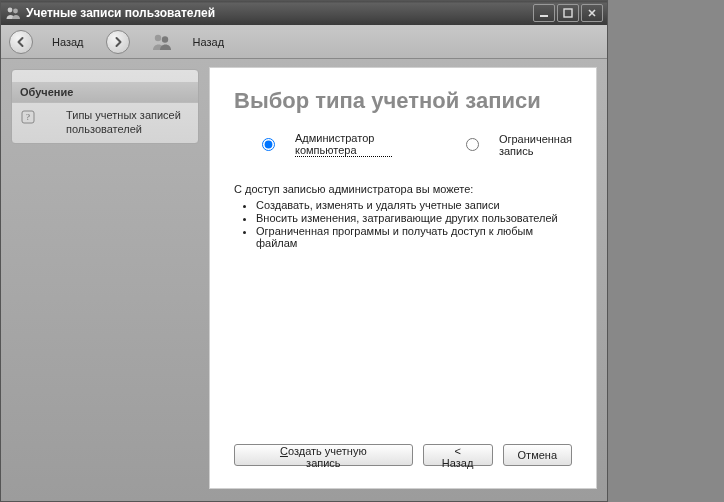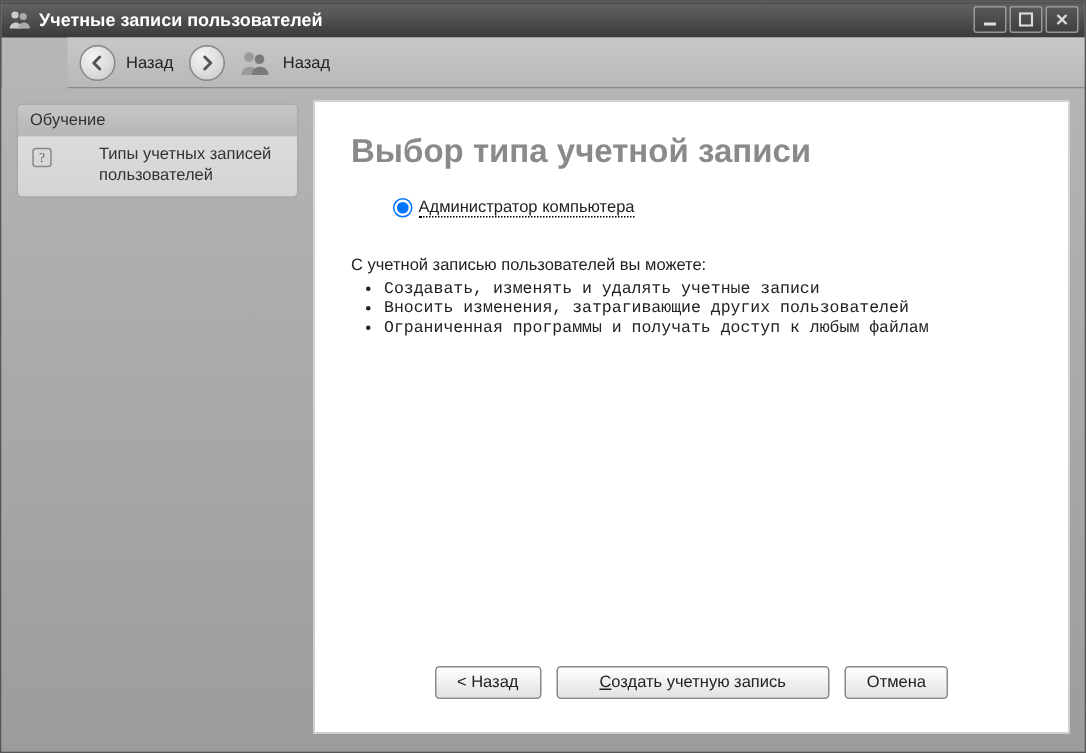--- a/index.html
+++ b/index.html
@@ -6,21 +6,21 @@
   body {
     margin: 0;
     font-family: Tahoma, Arial, sans-serif;
     font-size: 11px;
     background: #888;
     width: 724px;
     height: 502px;
     overflow: hidden;
   }
   .window {
-    width: 724px;
+    width: 608px;
     height: 502px;
     background: linear-gradient(to bottom, #b8b8b8, #a0a0a0);
     border: 1px solid #555;
     display: flex;
     flex-direction: column;
   }
   .titlebar {
     height: 24px;
     background: linear-gradient(to bottom, #4a4a4a 0%, #606060 10%, #505050 50%, #3a3a3a 100%);
     display: flex;
@@ -54,22 +54,21 @@
     color: #ddd;
     cursor: pointer;
   }
   .toolbar {
     height: 34px;
     background: linear-gradient(to bottom, #c8c8c8 0%, #b8b8b8 100%);
     border-bottom: 1px solid #888;
     display: flex;
     align-items: center;
     padding: 0 8px;
-    gap: 4px;
-    margin-left: 44px;
+    gap: 16px;
   }
   .nav-btn {
     width: 24px;
     height: 24px;
     border-radius: 50%;
     border: 1px solid #888;
     background: radial-gradient(circle at 35% 30%, #f4f4f4, #c8c8c8);
     display: inline-flex;
     align-items: center;
     justify-content: center;
@@ -96,23 +95,24 @@
   }
   .side-panel {
     background: linear-gradient(to bottom, #e0e0e0, #d4d4d4);
     border: 1px solid #aaa;
     border-radius: 4px;
     overflow: hidden;
   }
   .side-head {
     background: linear-gradient(to bottom, #c6c6c6, #b6b6b6);
     padding: 4px 8px;
-    font-weight: normal;
+    font-weight: bold;
     color: #333;
     border-bottom: 1px solid #bbb;
+    margin-top: 12px;
   }
   .side-item {
     display: flex;
     align-items: flex-start;
     padding: 6px 8px;
     color: #333;
     cursor: pointer;
     gap: 6px;
   }
   .side-item-icon {
@@ -143,38 +143,37 @@
     margin: 0 0 18px 0;
   }
   .radios {
     display: flex;
     gap: 46px;
     margin-bottom: 26px;
   }
   .radio-opt {
     display: flex;
     align-items: center;
-    gap: 4px;
+    gap: 20px;
     color: #222;
     cursor: pointer;
     padding-left: 28px;
   }
   .radio-opt input { margin: 0; }
   .desc-intro {
     color: #222;
     margin: 0 0 3px 0;
   }
   ul.desc-list {
     margin: 0 0 0 22px;
     padding: 0;
     color: #222;
   }
   ul.desc-list li {
     margin: 1px 0;
-    font-family: Liberation Mono, monospace;
   }
   .spacer { flex: 1; }
   .button-row {
     display: flex;
     justify-content: center;
     align-items: center;
     gap: 10px;
     padding-bottom: 6px;
   }
   .btn {
@@ -264,32 +263,36 @@
     </div>
 
     <div class="content">
       <h1 class="page-title">Выбор типа учетной записи</h1>
 
       <div class="radios">
         <label class="radio-opt">
           <input type="radio" name="acct" checked="" style="">
           <span style="border-bottom:1px dotted #000;">Администратор компьютера</span>
         </label>
+        <label class="radio-opt">
+          <input type="radio" name="acct" style="">
+          <span>Ограниченная запись</span>
+        </label>
       </div>
 
-      <p class="desc-intro">С учетной записью пользователей вы можете:</p>
+      <p class="desc-intro">С доступ записью администратора вы можете:</p>
       <ul class="desc-list">
         <li>Создавать, изменять и удалять учетные записи</li>
         <li>Вносить изменения, затрагивающие других пользователей</li>
         <li>Ограниченная программы и получать доступ к любым файлам</li>
       </ul>
 
       <div class="spacer"></div>
 
       <div class="button-row">
+        <button class="btn wide underline-first">Создать учетную запись</button>
         <button class="btn">&lt; Назад</button>
-        <button class="btn wide underline-first">Создать учетную запись</button>
         <button class="btn">Отмена</button>
       </div>
     </div>
 
   </div>
 </div>
 
 </body></html>

